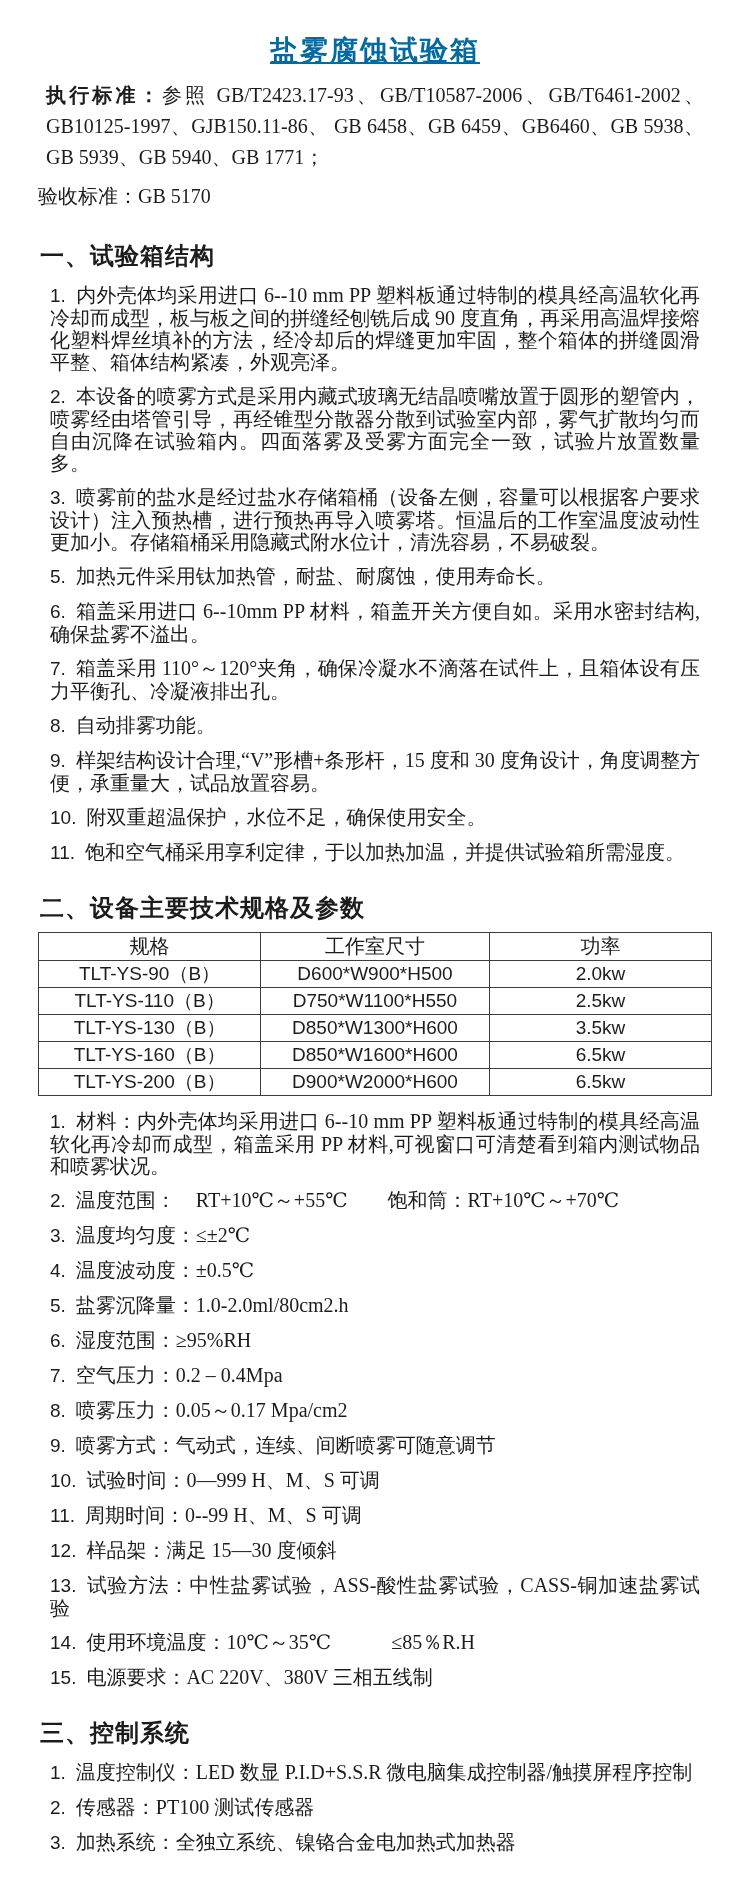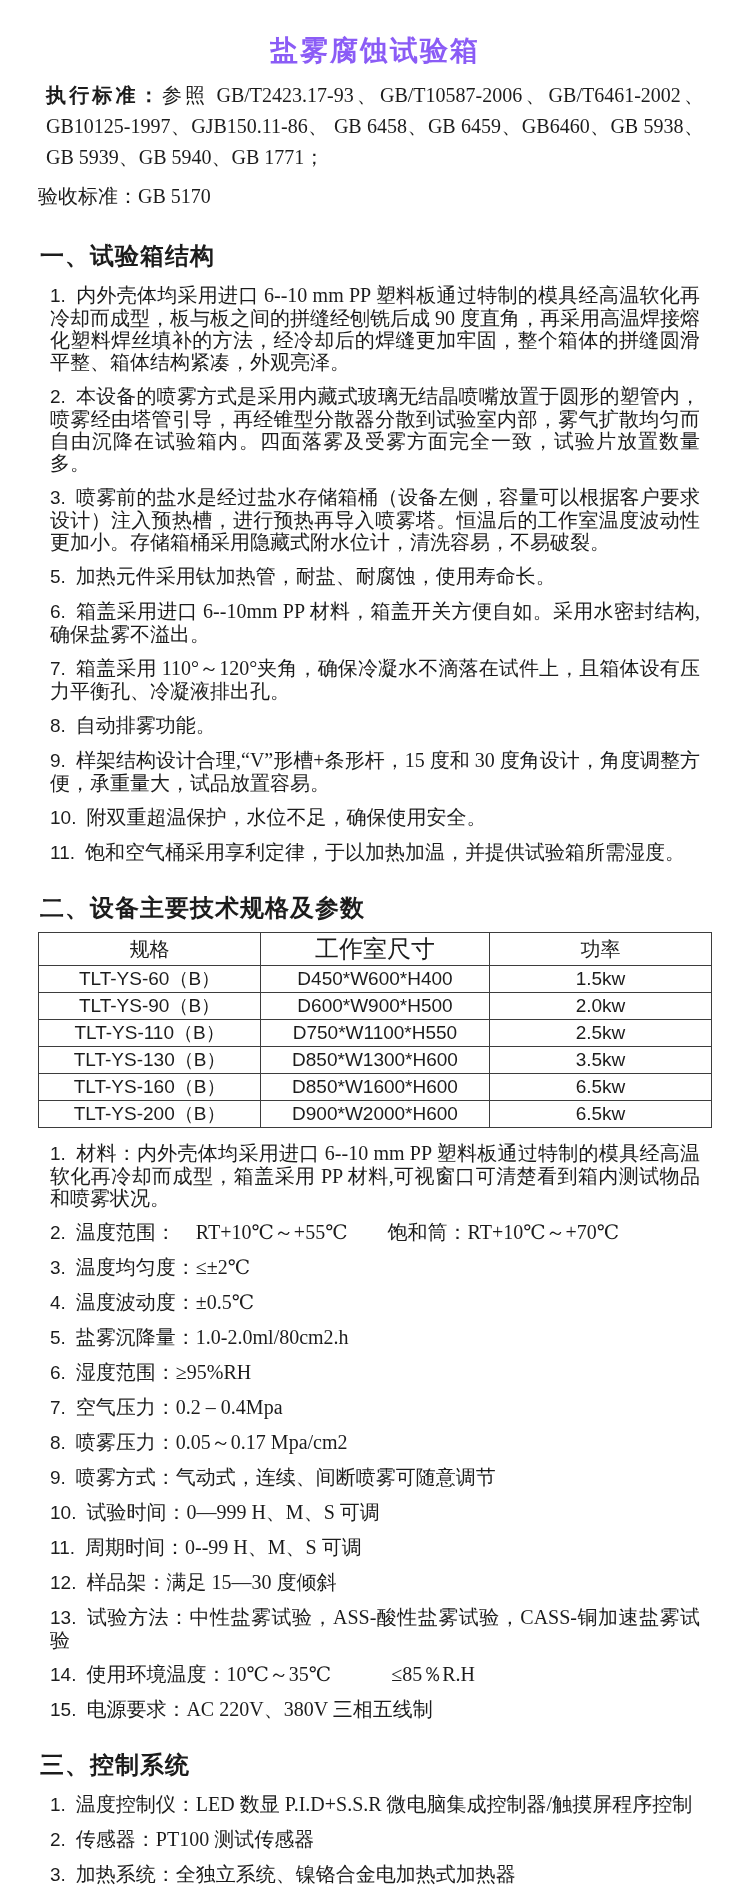--- a/index.html
+++ b/index.html
@@ -66,36 +66,36 @@
     text-align: center;
     height: 25px;
     padding: 0 2px;
   }
   table.spec-table th {
     font-weight: normal;
     font-size: 20px;
     font-family: "Liberation Serif", "DejaVu Serif", serif;
     margin-top: 9px;
   }
-  table.spec-table th:nth-child(2) { font-size: 24px; }
+  table.spec-table th:nth-child(2) { font-size: 20px; }
   table.spec-table td {
     font-family: "Liberation Sans", "DejaVu Sans", sans-serif;
     font-size: 19px;
   }
   table.spec-table col.c1 { width: 33%; }
   table.spec-table col.c2 { width: 34%; }
   table.spec-table col.c3 { width: 33%; }
   .list-block { margin: 0; }
 </style>
 </head>
 <body>
 
 <div class="page">
 
-  <h1 class="doc-title" style="color: #8b5cf6;">盐雾腐蚀试验箱</h1>
+  <h1 class="doc-title" style="color: #0369a1; text-decoration: underline;">盐雾腐蚀试验箱</h1>
 
   <p class="standards"><span class="lbl">执行标准：</span><span>参照 GB/T2423.17-93、GB/T10587-2006、GB/T6461-2002、GB10125-1997、GJB150.11-86、 GB 6458、GB 6459、GB6460、GB 5938、GB 5939、GB 5940、GB 1771；</span></p>
   <p class="standards-acceptance">验收标准：GB 5170</p>
 
   <h2 class="sec-heading">一、试验箱结构</h2>
   <div class="list-block">
       <p class="item"><span class="num">1.</span><span class="txt">内外壳体均采用进口 6--10 mm PP 塑料板通过特制的模具经高温软化再冷却而成型，板与板之间的拼缝经刨铣后成 90 度直角，再采用高温焊接熔化塑料焊丝填补的方法，经冷却后的焊缝更加牢固，整个箱体的拼缝圆滑平整、箱体结构紧凑，外观亮泽。</span></p>
       <p class="item"><span class="num">2.</span><span class="txt">本设备的喷雾方式是采用内藏式玻璃无结晶喷嘴放置于圆形的塑管内，喷雾经由塔管引导，再经锥型分散器分散到试验室内部，雾气扩散均匀而自由沉降在试验箱内。四面落雾及受雾方面完全一致，试验片放置数量多。</span></p>
       <p class="item"><span class="num">3.</span><span class="txt">喷雾前的盐水是经过盐水存储箱桶（设备左侧，容量可以根据客户要求设计）注入预热槽，进行预热再导入喷雾塔。恒温后的工作室温度波动性更加小。存储箱桶采用隐藏式附水位计，清洗容易，不易破裂。</span></p>
       <p class="item"><span class="num">5.</span><span class="txt">加热元件采用钛加热管，耐盐、耐腐蚀，使用寿命长。</span></p>
@@ -115,25 +115,20 @@
         <col class="c3">
       </colgroup>
   <thead>
         <tr>
           <th>规格</th>
           <th>工作室尺寸</th>
           <th>功率</th>
         </tr>
       </thead>
       <tbody>
-        <tr>
-          <td>TLT-YS-60（B）</td>
-          <td>D450*W600*H400</td>
-          <td>1.5kw</td>
-        </tr>
         <tr>
           <td>TLT-YS-90（B）</td>
           <td>D600*W900*H500</td>
           <td>2.0kw</td>
         </tr>
         <tr>
           <td>TLT-YS-110（B）</td>
           <td>D750*W1100*H550</td>
           <td>2.5kw</td>
         </tr>

